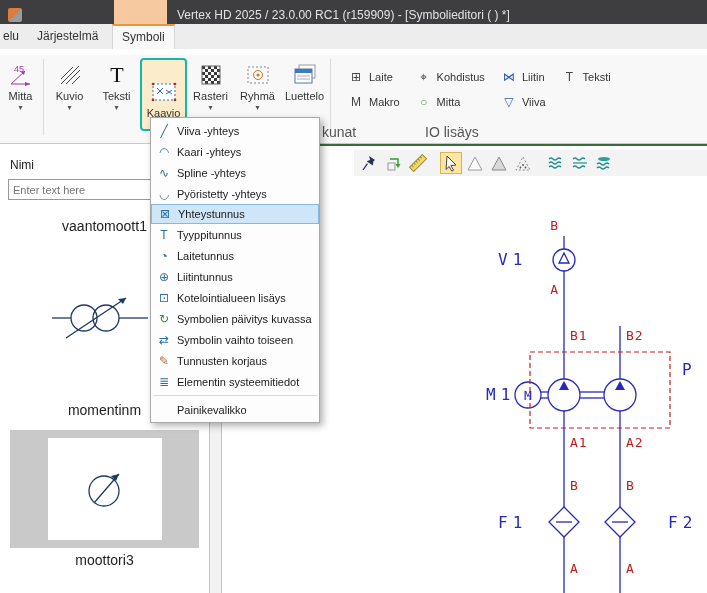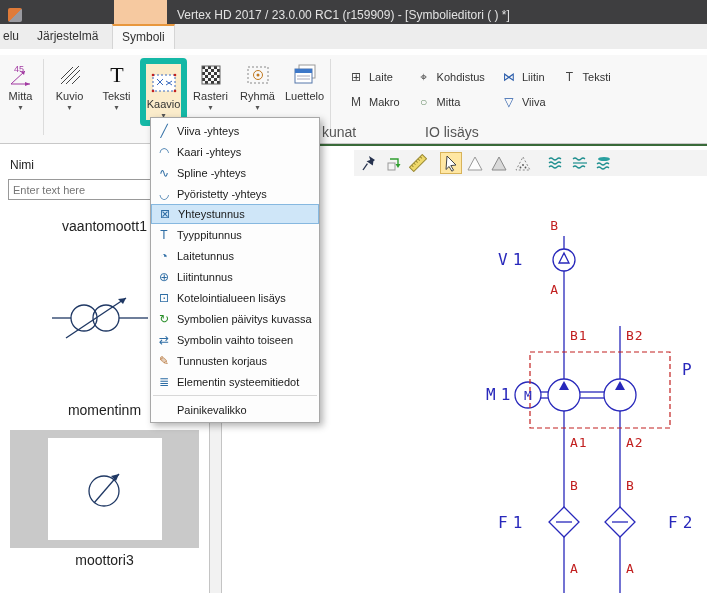--- a/index.html
+++ b/index.html
@@ -25,21 +25,21 @@
 
   
   .ribbon { position:absolute; left:0; top:55px; width:707px; height:89px; background:#f8f8f8;
             border-bottom:1px solid #c8c8c8; }
   .ribbon-row { display:flex; align-items:flex-start; padding-top:3px; }
   .rbtn { width:47px; text-align:center; font-size:11px; color:#333; padding-top:2px; }
   .rbtn-mitta { width:41px; }
   .ricon { height:30px; display:flex; align-items:center; justify-content:center; }
   .rlabel { line-height:13px; }
   .rarrow { font-size:8px; line-height:9px; color:#555; }
-  .rbtn-kaavio { background:#fbeccb; border:6px solid #14b8a6; border-radius:4px; padding-top:4px; }
+  .rbtn-kaavio { background:#fbeccb; border:2px solid #14b8a6; border-radius:4px; padding-top:17px; }
   .rsep { width:1px; background:#dcdcdc; height:76px; margin:1px 2px 0 2px; }
   .io-group { display:grid; grid-template-rows:25px 25px; grid-auto-flow:column; column-gap:2px;
               margin-left:8px; padding-top:6px; }
   .io-btn { display:flex; align-items:center; gap:5px; font-size:11px; color:#333; padding:0 7px; }
   .io-icon { width:16px; min-width:16px; text-align:center; font-size:12px; color:#444; }
   .io-icon.blue { color:#2a5caa; } .io-icon.green { color:#6a8f6a; }
   .group-label { position:absolute; bottom:3px; font-size:14px; color:#555; }
   .gl-kunat { left:322px; }
   .gl-io { left:425px; }
 
@@ -82,21 +82,21 @@
   .schematic { position:absolute; left:0; top:0; }
 </style>
 </head>
 <body>
 
 <div class="page">
 
   <div class="titlebar">
     <div class="app-icon"></div>
     <div class="titlebar-accent"></div>
-    <div class="title-text">Vertex HD 2017 / 23.0.00 RC1 (r159909) - [Symbolieditori ( ) *]</div>
+    <div class="title-text">Vertex HD 2025 / 23.0.00 RC1 (r159909) - [Symbolieditori ( ) *]</div>
   </div>
 
   <div class="menubar">
     <div class="tab tab-elu">elu</div>
     <div class="tab tab-jarjestelma">Järjestelmä</div>
     <div class="tab tab-symboli">Symboli</div>
   </div>
 
   <div class="ribbon">
     <div class="ribbon-row">

